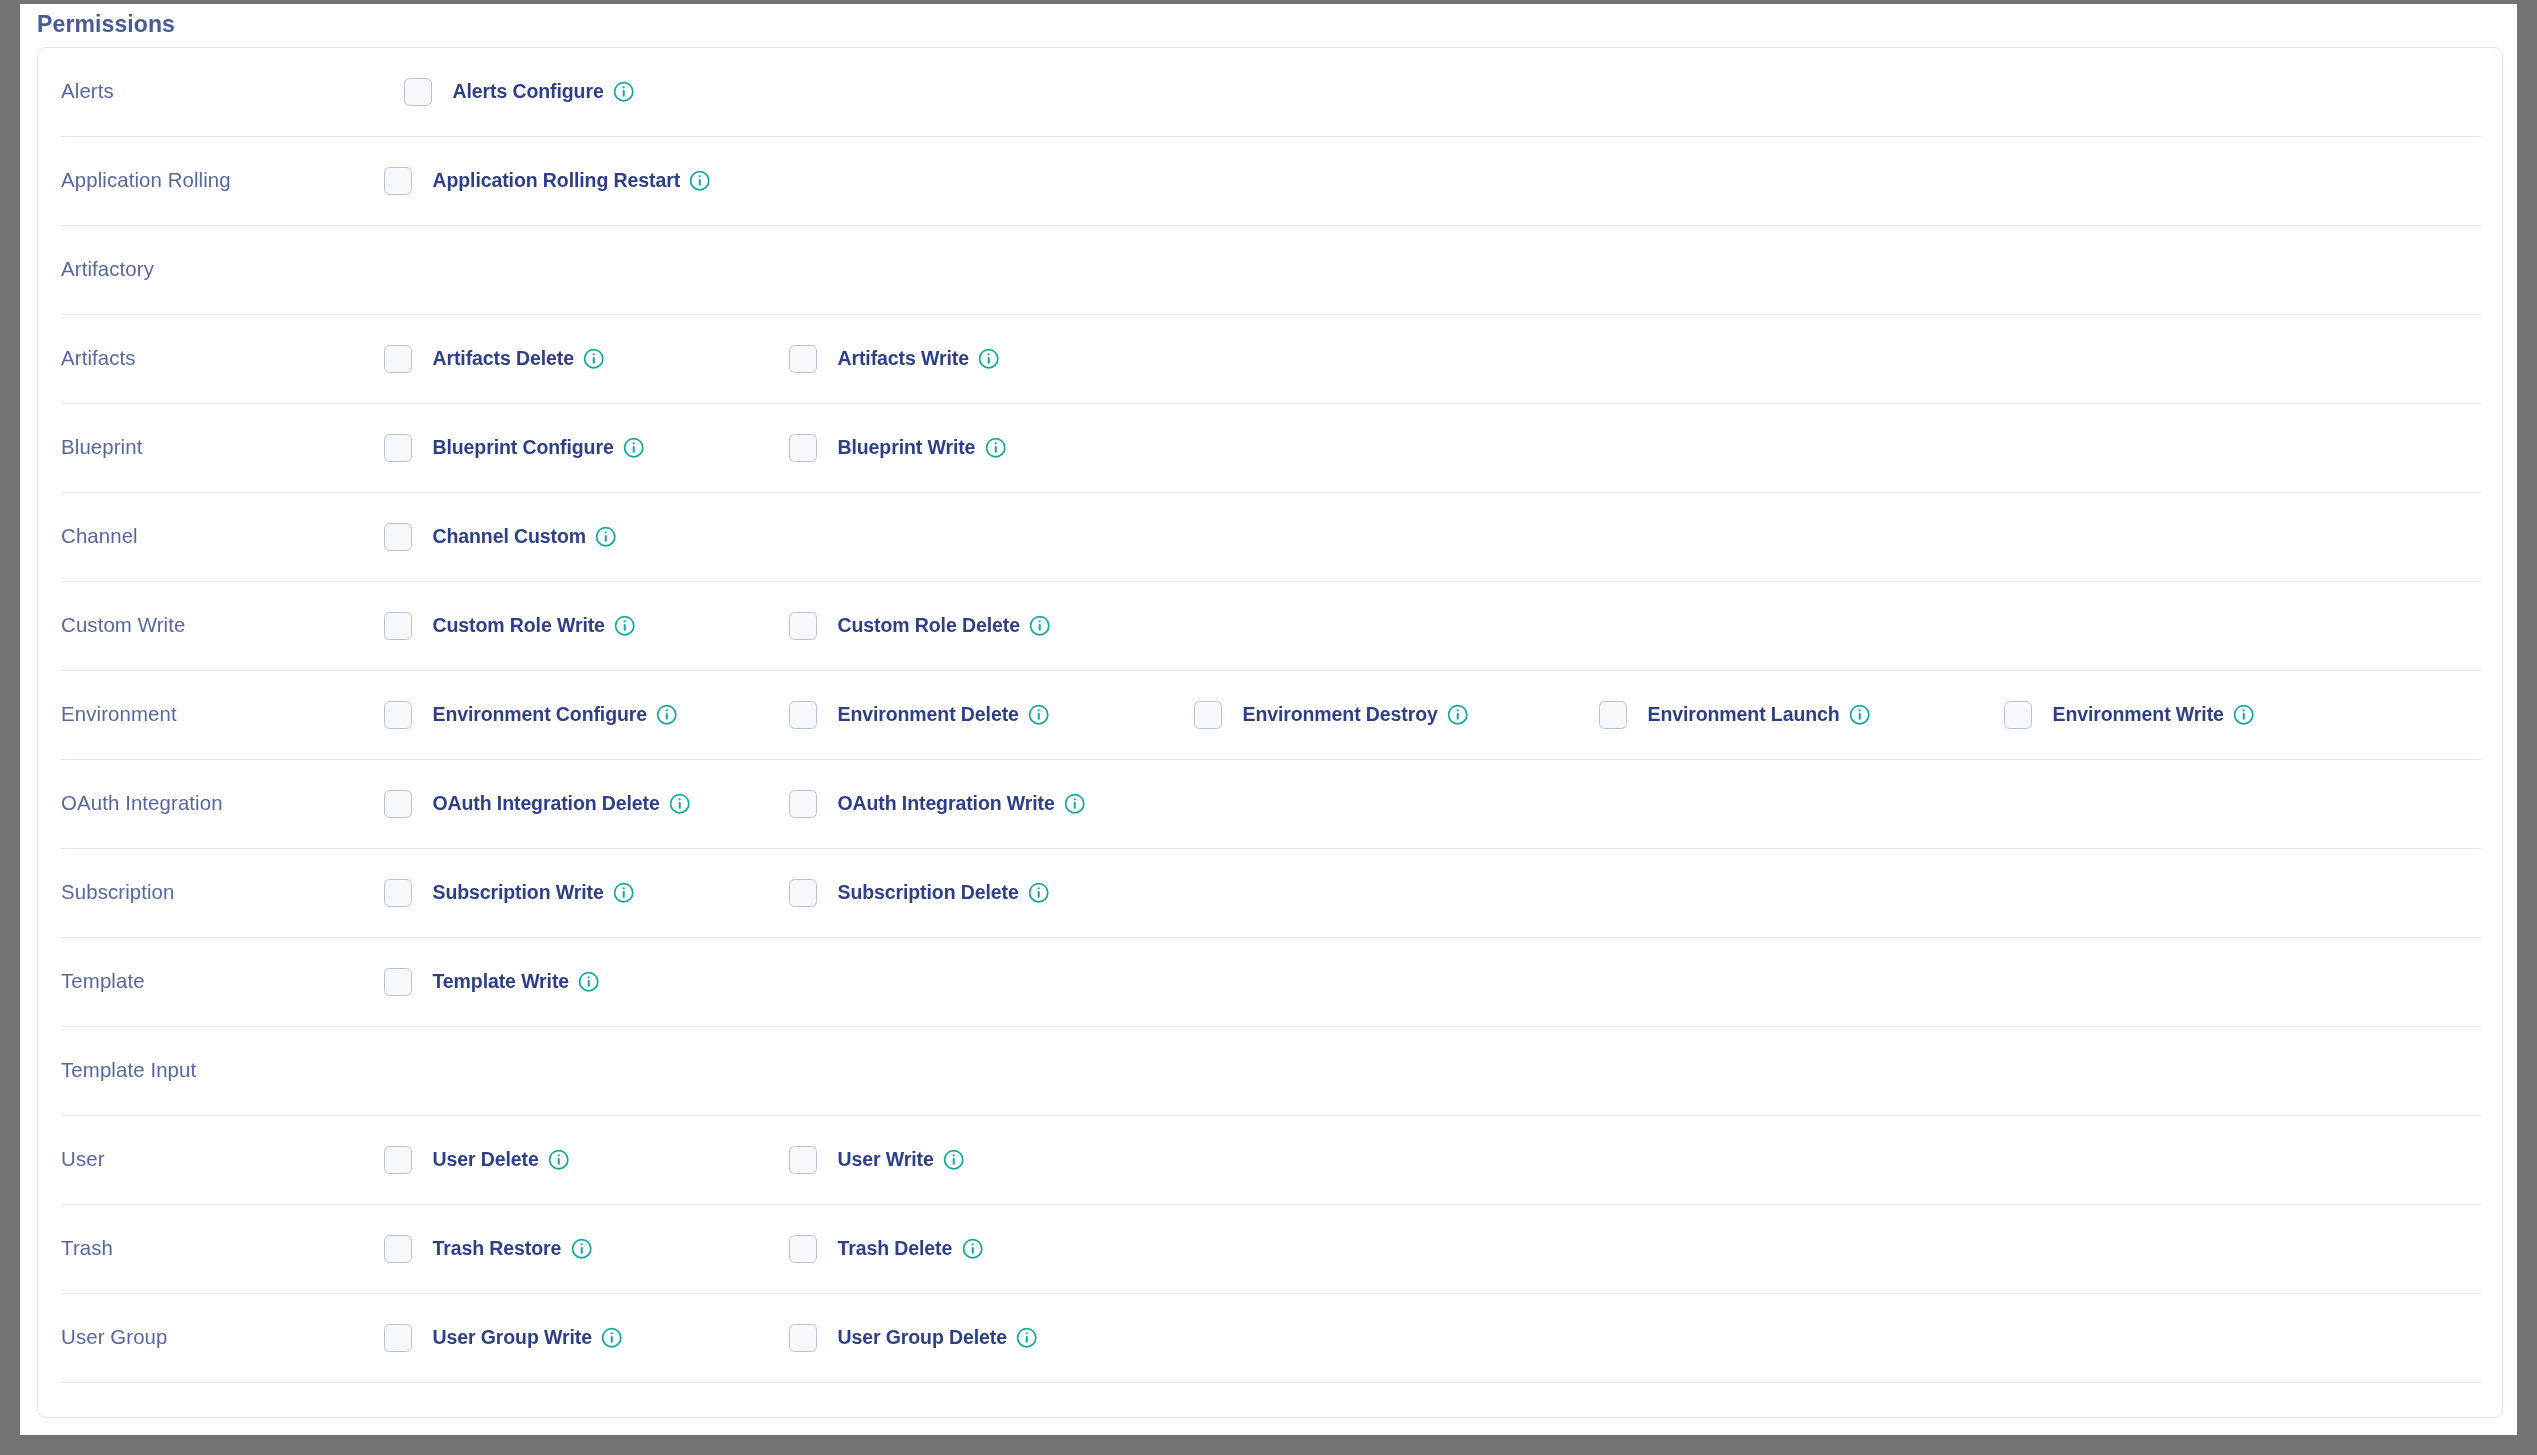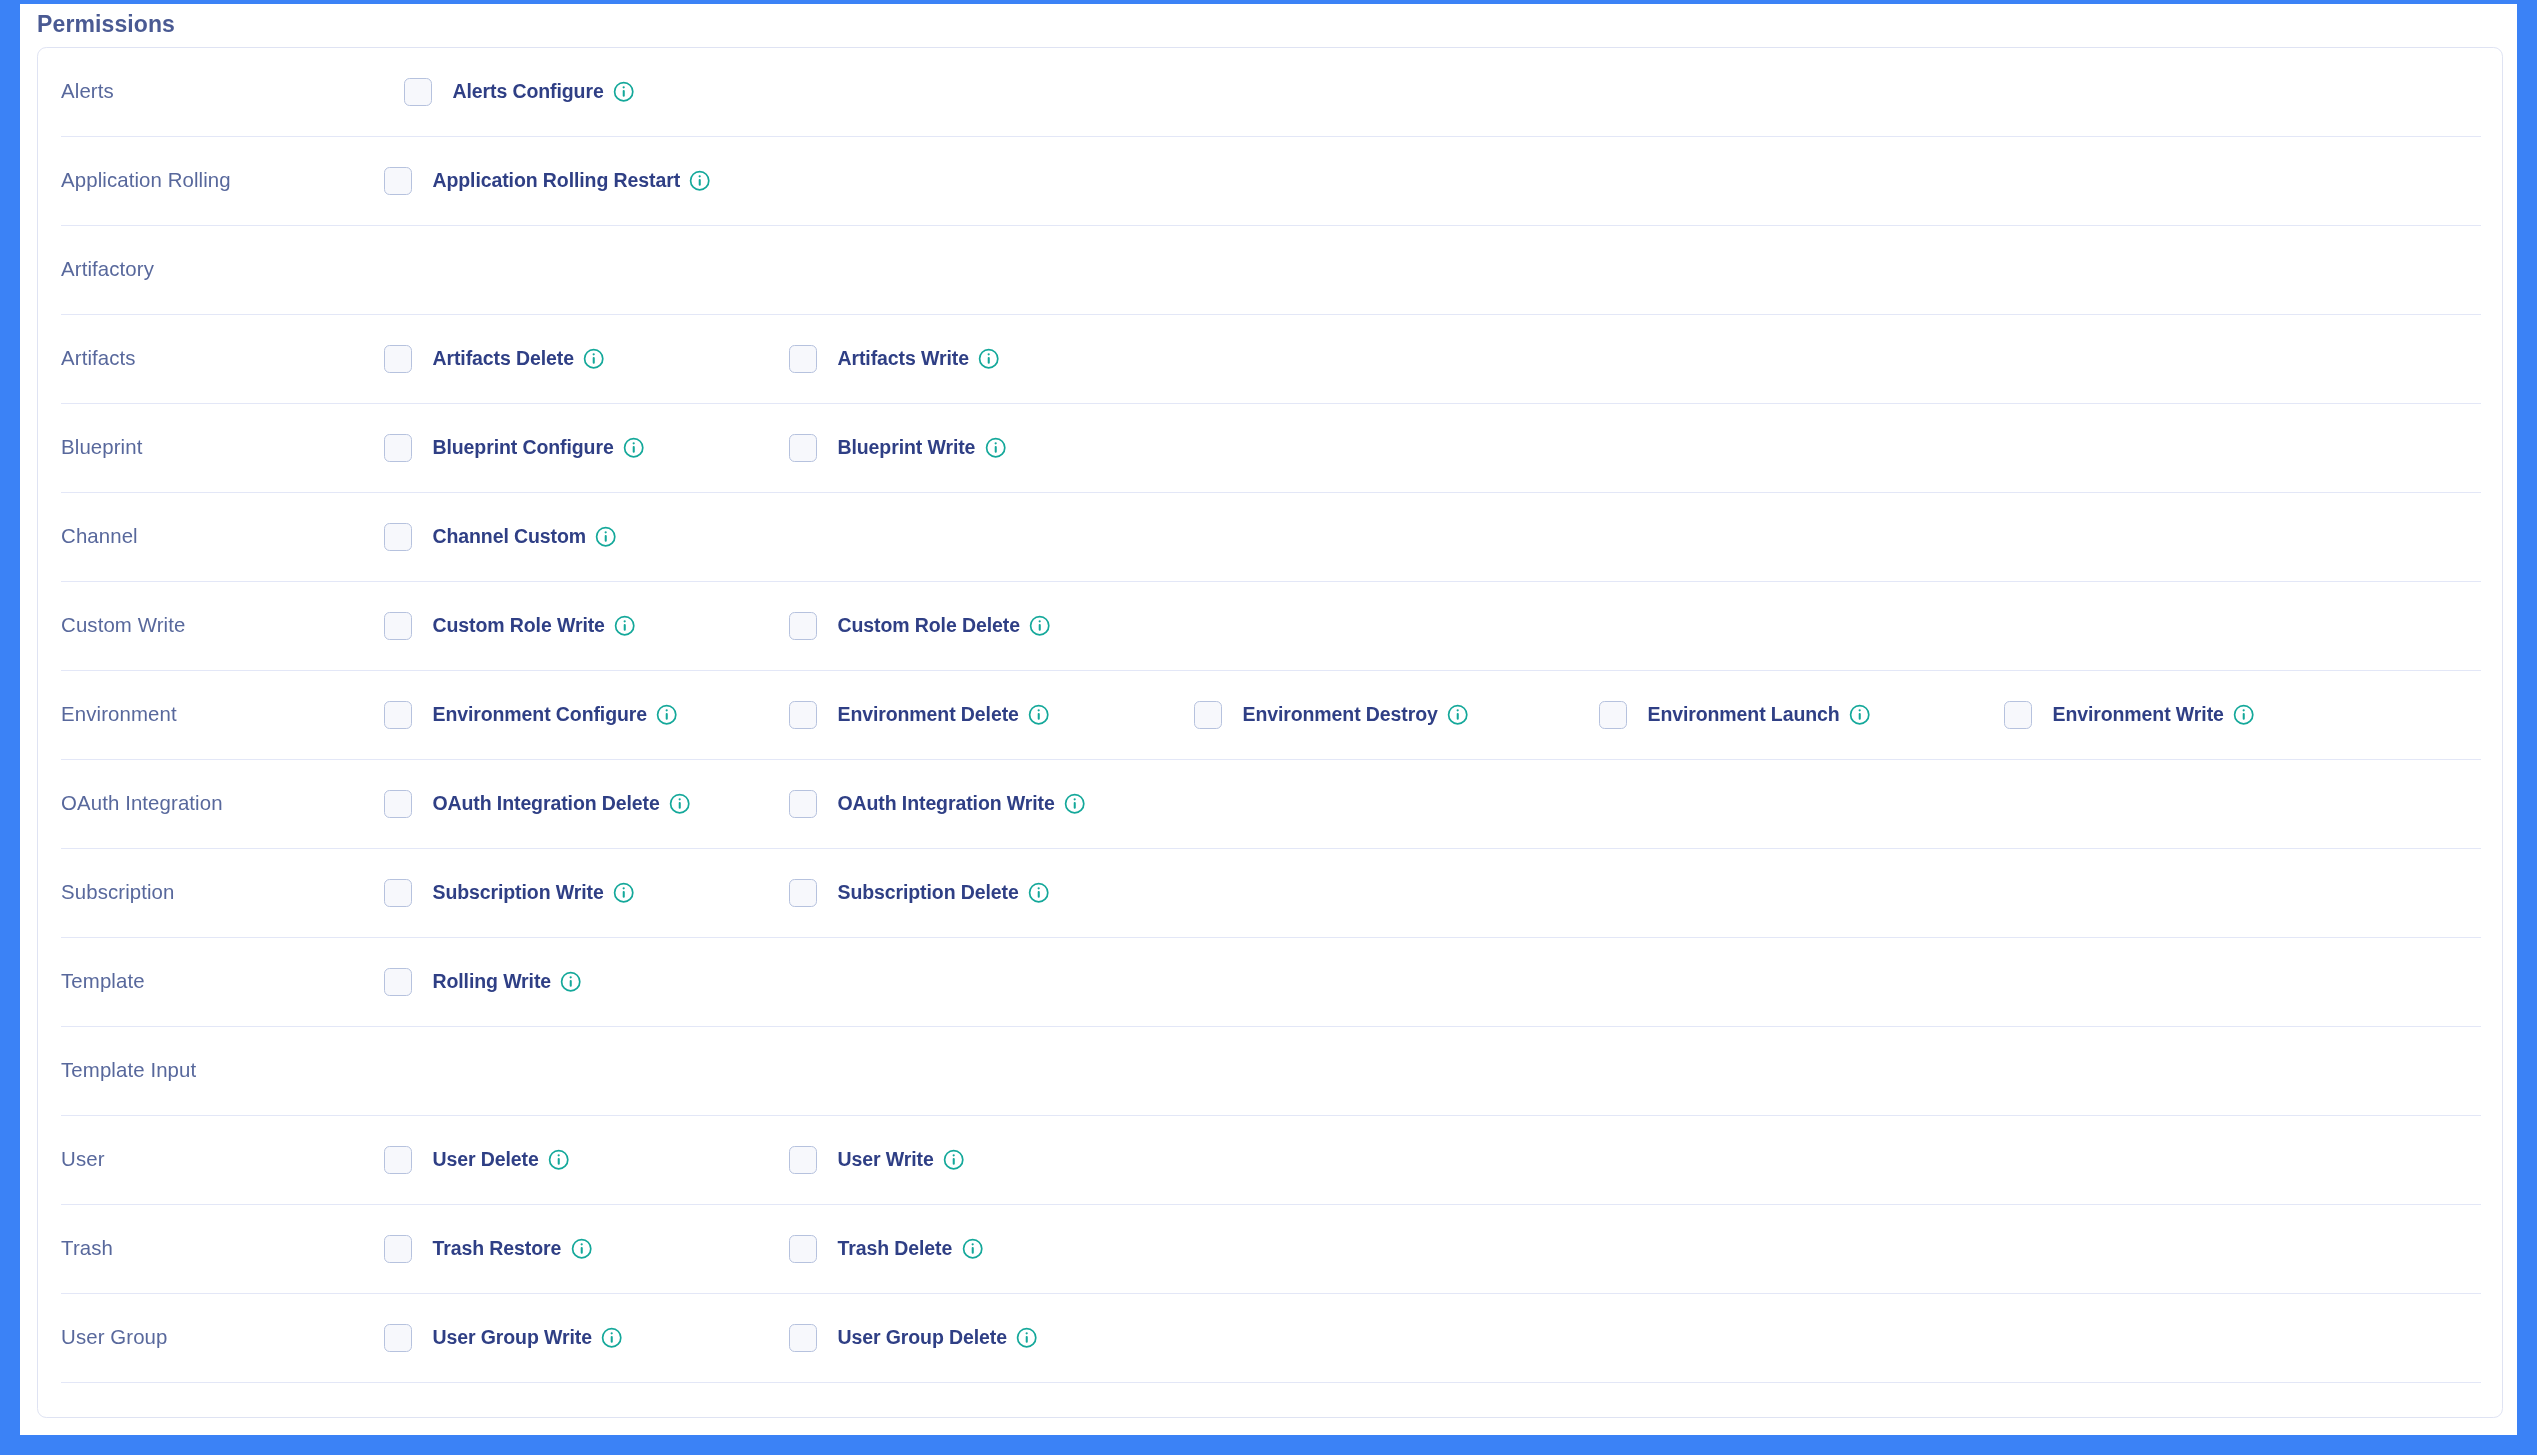--- a/index.html
+++ b/index.html
@@ -10,21 +10,21 @@
     background: #000000;
     font-family: "Liberation Sans", sans-serif;
     overflow: hidden;
   }
 
   .screen-frame {
     position: absolute;
     left: 0; top: 0;
     width: 2538px;
     height: 1456px;
-    background: #3b82f6;
+    background: #737373;
     padding: 3.7px 20.4px 20.4px 20.4px;
   }
 
   .page {
     width: 2497px;
     height: 1431px;
     background: #ffffff;
     position: relative;
     overflow: hidden;
   }
@@ -379,21 +379,21 @@
                   </svg>
                 </span>
               </div>
             </div>
           </div>
           <div class="perm-row">
             <div class="group-label">Template</div>
             <div class="perm-items">
               <div class="perm-item">
                 <span class="checkbox"></span>
-                <span class="perm-label">Rolling Write</span>
+                <span class="perm-label">Template Write</span>
                 <span class="info-icon">
                   <svg width="21.4" height="21.4" viewBox="0 0 24 24" fill="none">
                     <circle cx="12" cy="12" r="10.2" stroke="#14a89a" stroke-width="1.9"></circle>
                     <circle cx="12" cy="7.1" r="1.25" fill="#14a89a"></circle>
                     <rect x="10.9" y="10" width="2.3" height="7.6" rx="1.1" fill="#14a89a"></rect>
                   </svg>
                 </span>
               </div>
             </div>
           </div>

